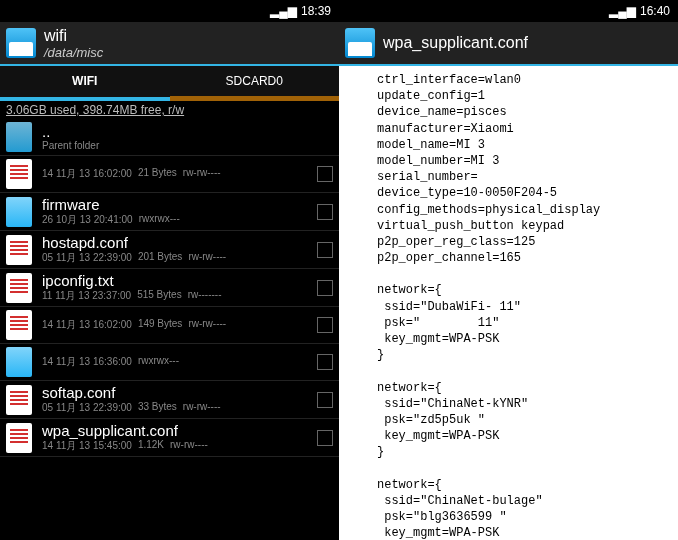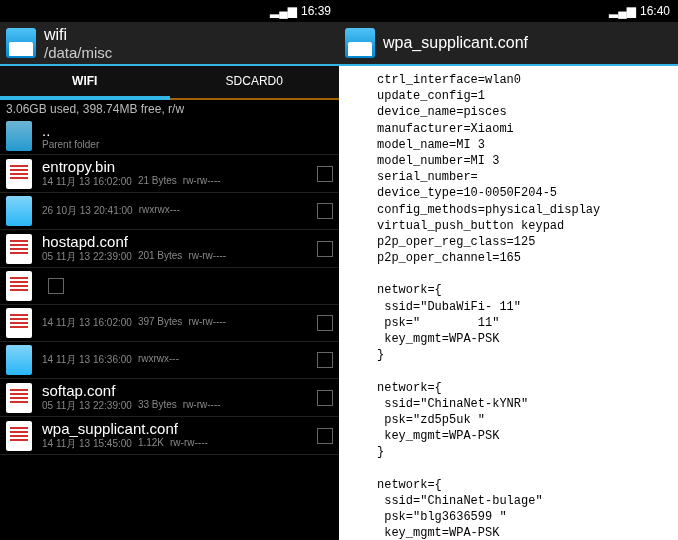--- a/index.html
+++ b/index.html
@@ -9,27 +9,27 @@
 .pane-right { width: 339px; background: #fff; color: #000; }
 
 .status-bar { height: 22px; background: #000; color: #fff; display: flex; justify-content: flex-end; align-items: center; padding: 0 8px; font-size: 12px; gap: 4px; }
 .status-bar .signal { display: inline-block; }
 
 .title-bar { background: #222; display: flex; align-items: center; padding: 4px 6px; border-bottom: 2px solid #33b5e5; height: 44px; }
 .title-bar .app-icon { width: 30px; height: 30px; background: linear-gradient(#4fc3f7, #0288d1); border-radius: 3px; margin-right: 8px; display: flex; align-items: flex-end; justify-content: center; }
 .title-bar .app-icon::after { content: ""; width: 24px; height: 14px; background: #fff; border-radius: 2px 2px 0 0; margin-bottom: 2px; }
 .title-bar .title-text { display: flex; flex-direction: column; }
 .title-bar .title-main { font-size: 16px; color: #fff; }
-.title-bar .title-sub { font-size: 15px; color: #ccc; }
+.title-bar .title-sub { font-size: 13px; color: #ccc; font-style: italic; }
 
 .tabs { display: flex; background: #111; }
-.tab { flex: 1; text-align: center; padding: 8px 0; font-size: 12px; color: #fff; border-bottom: 2px solid #a16207; cursor: pointer; }
+.tab { flex: 1; text-align: center; padding: 8px 0; font-size: 12px; color: #fff; border-bottom: 5px solid #a16207; cursor: pointer; }
 .tab.active { border-bottom: 4px solid #33b5e5; font-weight: bold; }
 
-.storage-info { font-size: 12px; color: #bbb; padding: 2px 6px; background: #000; }
+.storage-info { font-size: 12px; color: #bbb; padding: 2px 6px; background: #000; text-decoration: underline; }
 
 .file-list { flex: 1; overflow-y: auto; background: #000; }
 .file-item { display: flex; align-items: center; padding: 3px 6px; border-bottom: 1px solid #222; }
 .file-icon { width: 26px; height: 30px; margin-right: 10px; flex-shrink: 0; }
 .file-icon.folder { background: linear-gradient(#81d4fa, #29b6f6); border-radius: 2px; }
 .file-icon.folder-up { background: linear-gradient(#81d4fa, #29b6f6); border-radius: 2px; opacity: 0.85; }
 .file-icon.txtfile { background: #fff; border-radius: 2px; position: relative; }
 .file-icon.txtfile::after { content: ""; position: absolute; top: 6px; left: 4px; right: 4px; height: 2px; background: #d32f2f; box-shadow: 0 4px 0 #d32f2f, 0 8px 0 #d32f2f, 0 12px 0 #d32f2f; }
 .file-info { flex: 1; display: flex; flex-direction: column; min-width: 0; }
 .file-name { font-size: 15px; color: #fff; white-space: nowrap; overflow: hidden; text-overflow: ellipsis; }
@@ -42,21 +42,21 @@
 .right-title-bar .title-text { font-size: 16px; color: #fff; }
 
 .text-content { flex: 1; background: #fff; color: #000; font-family: "Courier New", monospace; font-size: 12px; padding: 6px; white-space: pre; overflow: auto; line-height: 1.35; margin-left: 32px; }
 </style>
 </head>
 <body>
 
 <div class="pane pane-left">
   <div class="status-bar">
     <span class="signal">▂▄▆</span>
-    <span>16:39</span>
+    <span>18:39</span>
   </div>
   <div class="title-bar">
     <div class="app-icon"></div>
     <div class="title-text">
       <span class="title-main">wifi</span>
       <span class="title-sub">/data/misc</span>
     </div>
   </div>
   <div class="tabs" id="tabs-container">
       <div class="tab active">WIFI</div>
@@ -69,32 +69,32 @@
         <div class="file-info">
           <div class="file-name">..</div>
           <div class="file-meta">
             <span>Parent folder</span>
           </div>
         </div>
       </div>
       <div class="file-item">
         <div class="file-icon txtfile"></div>
         <div class="file-info">
-          <div class="file-name">entropy.bin</div>
           <div class="file-meta">
             <span>14 11月 13 16:02:00</span>
             <span>21 Bytes</span>
             <span>rw-rw----</span>
           </div>
         </div>
         <div class="file-cb"></div>
       </div>
       <div class="file-item">
         <div class="file-icon folder"></div>
         <div class="file-info">
+          <div class="file-name">firmware</div>
           <div class="file-meta">
             <span>26 10月 13 20:41:00</span>
             <span>rwxrwx---</span>
           </div>
         </div>
         <div class="file-cb"></div>
       </div>
       <div class="file-item">
         <div class="file-icon txtfile"></div>
         <div class="file-info">
@@ -102,28 +102,36 @@
           <div class="file-meta">
             <span>05 11月 13 22:39:00</span>
             <span>201 Bytes</span>
             <span>rw-rw----</span>
           </div>
         </div>
         <div class="file-cb"></div>
       </div>
       <div class="file-item">
         <div class="file-icon txtfile"></div>
+        <div class="file-info">
+          <div class="file-name">ipconfig.txt</div>
+          <div class="file-meta">
+            <span>11 11月 13 23:37:00</span>
+            <span>515 Bytes</span>
+            <span>rw-------</span>
+          </div>
+        </div>
         <div class="file-cb"></div>
       </div>
       <div class="file-item">
         <div class="file-icon txtfile"></div>
         <div class="file-info">
           <div class="file-meta">
             <span>14 11月 13 16:02:00</span>
-            <span>397 Bytes</span>
+            <span>149 Bytes</span>
             <span>rw-rw----</span>
           </div>
         </div>
         <div class="file-cb"></div>
       </div>
       <div class="file-item">
         <div class="file-icon folder"></div>
         <div class="file-info">
           <div class="file-meta">
             <span>14 11月 13 16:36:00</span>

